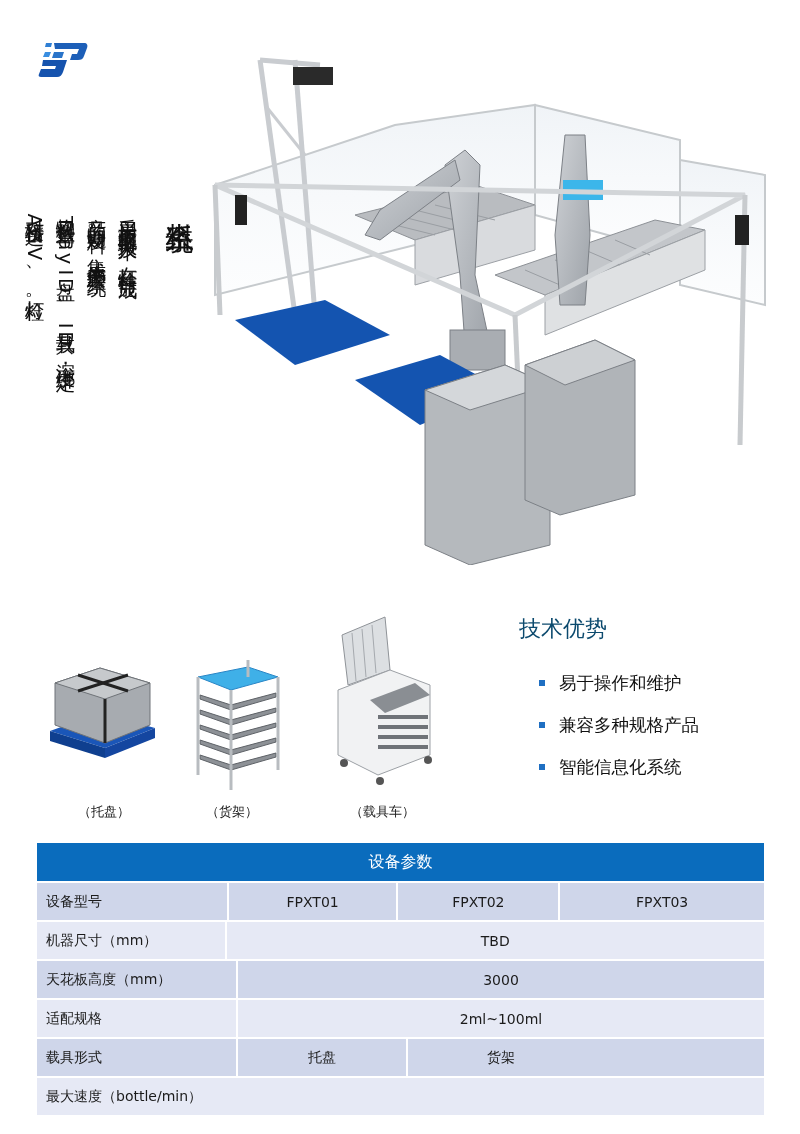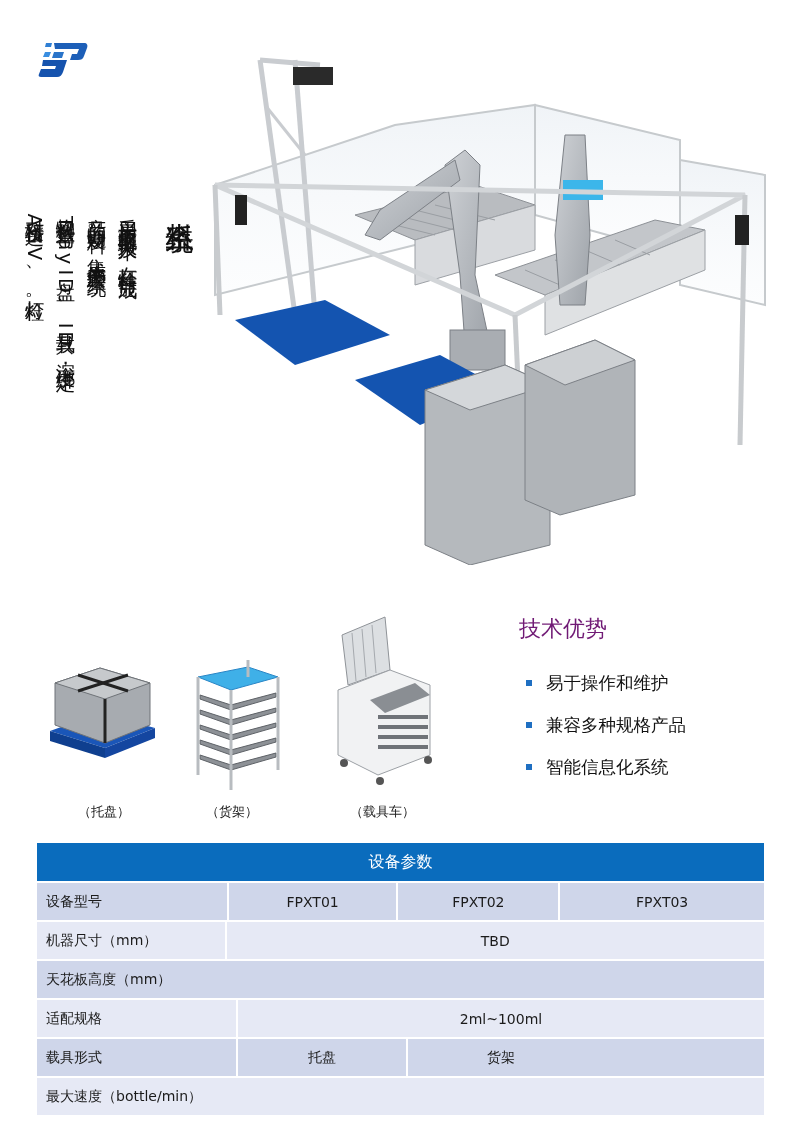--- a/index.html
+++ b/index.html
@@ -12,22 +12,22 @@
             writing-mode: vertical-rl; font-size: 28px; line-height: 32px;
             letter-spacing: 1px; color: #111; font-weight: 400; }
 
   .vbody { position: absolute; top: 203px; right: 657px; height: 400px;
            writing-mode: vertical-rl; font-size: 19.5px; line-height: 31px;
            letter-spacing: 2.6px; color: #111; }
   .vbody span { display: block; }
 
   .scene { position: absolute; left: 205px; top: 45px; width: 575px; height: 520px; }
 
-  .adv-title { position: absolute; left: 519px; top: 614px; font-size: 22px; color: #701a75; }
-  .adv-list { position: absolute; left: 526px; top: 662px; margin: 0; padding: 0; list-style: none; }
+  .adv-title { position: absolute; left: 519px; top: 614px; font-size: 22px; color: #0c4a6e; }
+  .adv-list { position: absolute; left: 539px; top: 662px; margin: 0; padding: 0; list-style: none; }
   .adv-list li { display: flex; align-items: center; height: 42px; font-size: 17.5px; color: #111; }
   .adv-list .bullet { width: 6px; height: 6px; background: #1f6fc2; margin-right: 14px; }
 
   .product { position: absolute; top: 615px; text-align: center; }
   .product svg { display: block; margin: 0 auto; }
   .product .cap { position: absolute; font-size: 13px; color: #222; white-space: nowrap; }
 
   .spec { position: absolute; left: 37px; top: 843px; width: 727px; border-collapse: separate;
           border-spacing: 0; font-size: 14px; color: #1b1b1b; }
   .spec-head { height: 38px; background: #0a6cbd; color: #ffffff; text-align: center;
@@ -206,20 +206,21 @@
     <div class="cell" style="width:214px">FPXT03</div>
   </div>
 
   <div class="row light">
     <div class="cell label">机器尺寸（mm）</div>
     <div class="cell" style="width:572px">TBD</div>
   </div>
 
   <div class="row dark">
     <div class="cell label">天花板高度（mm）</div>
+    <div class="cell" style="width:526px">3000</div>
   </div>
 
   <div class="row light">
     <div class="cell label">适配规格</div>
     <div class="cell" style="width:526px">2ml~100ml</div>
   </div>
 
   <div class="row dark">
     <div class="cell label">载具形式</div>
     <div class="cell" style="width:170px">托盘</div>

